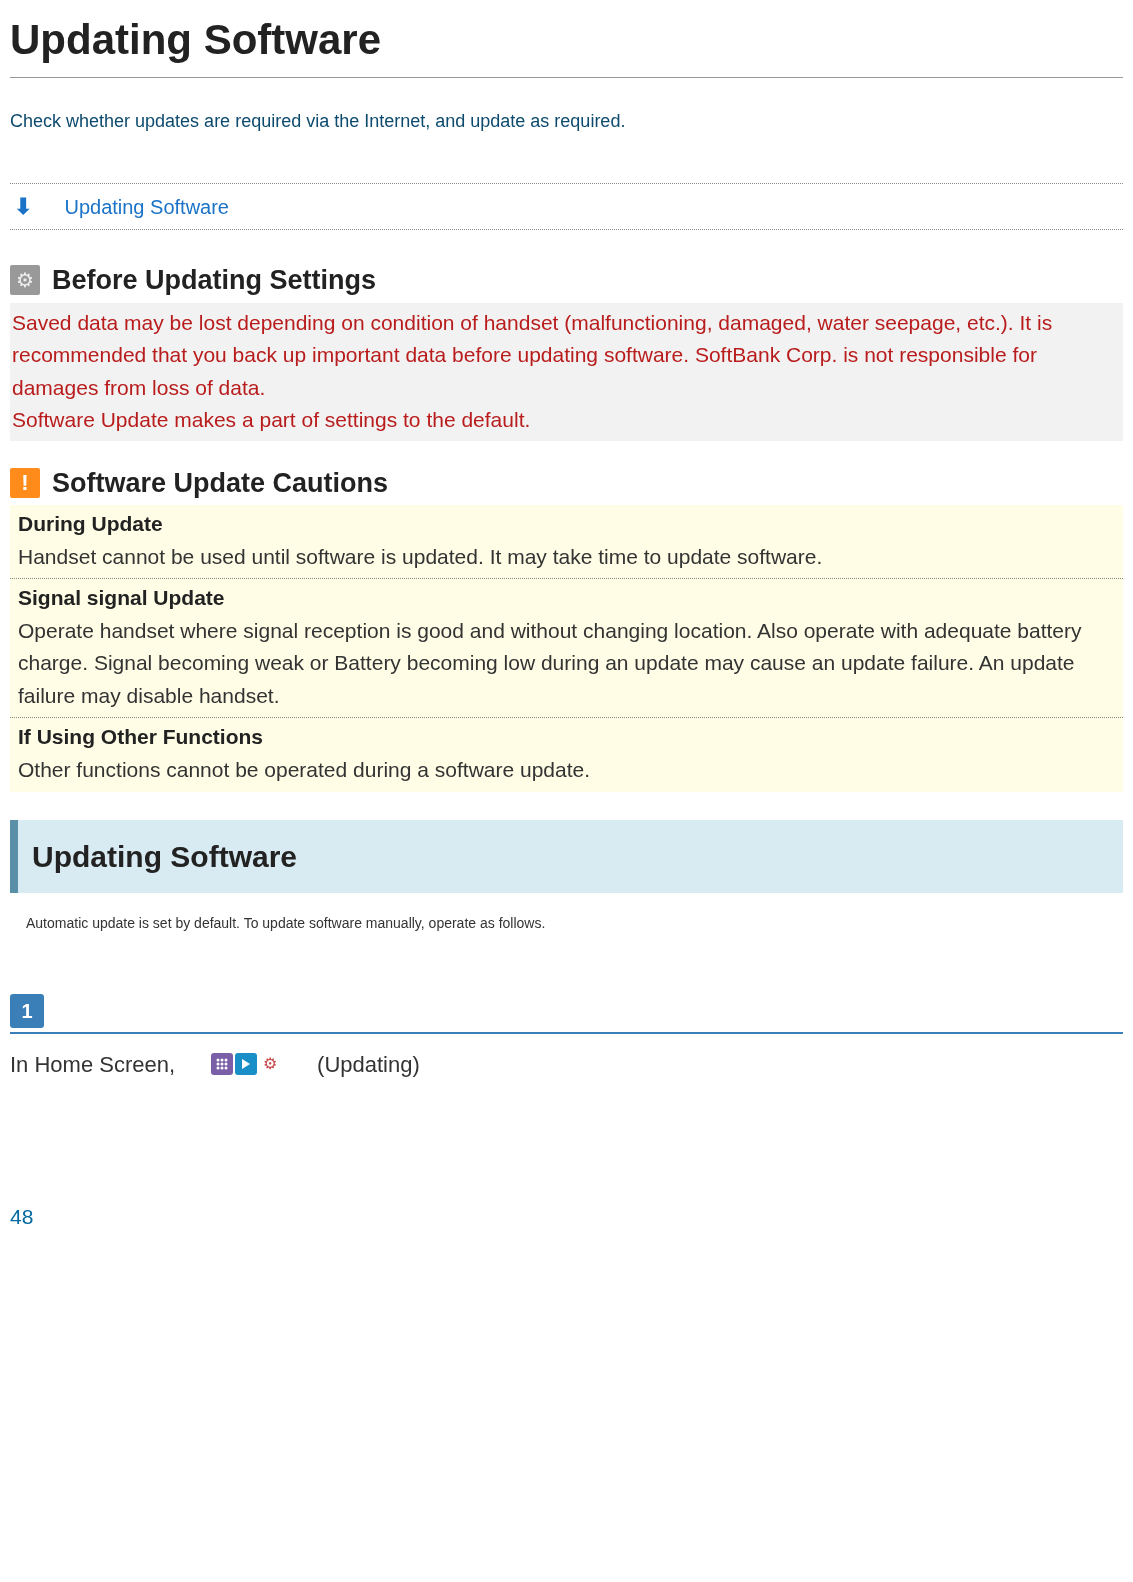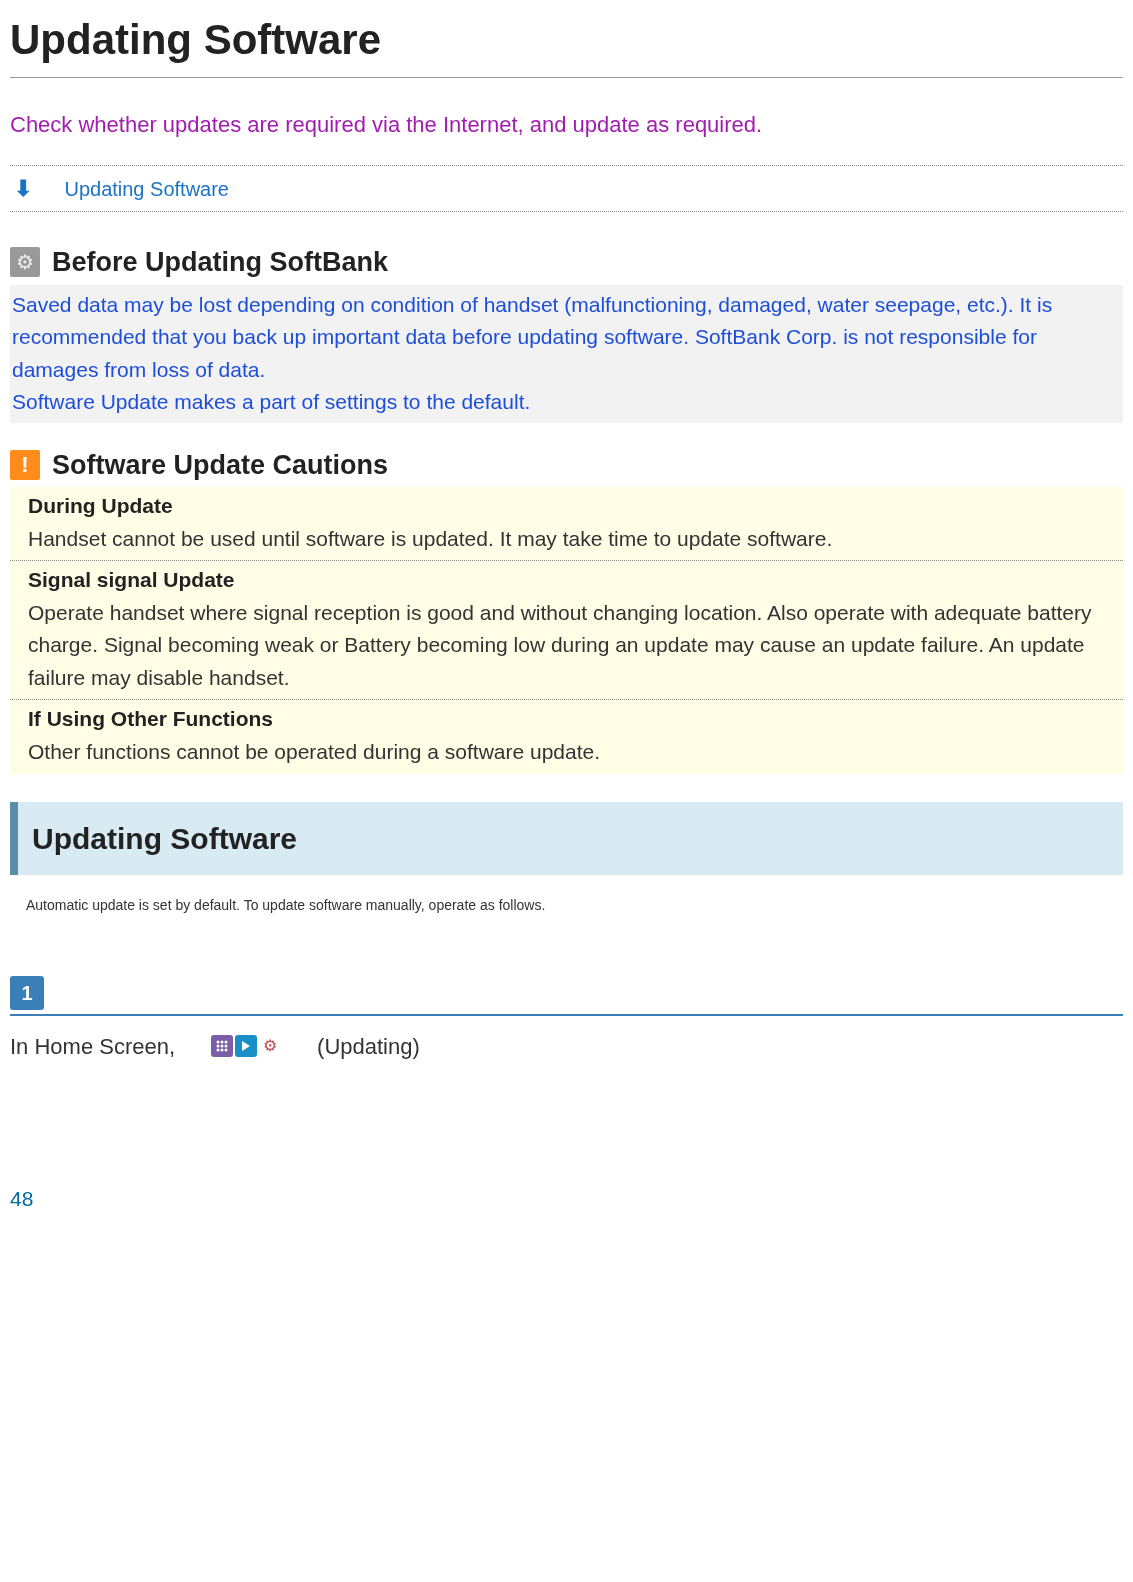--- a/index.html
+++ b/index.html
@@ -16,23 +16,23 @@
     font-weight: bold;
     color: #222;
     margin: 8px 0 6px 0;
   }
   .title-rule {
     border: none;
     border-top: 1px solid #999;
     margin: 0 0 30px 0;
   }
   .intro-text {
-    font-size: 22px;
-    color: #a21caf;
-    margin-bottom: 24px;
+    font-size: 18px;
+    color: #0c4a6e;
+    margin-bottom: 48px;
   }
   .toc {
     border-top: 1px dotted #888;
     border-bottom: 1px dotted #888;
     padding: 6px 0 6px 4px;
     margin-bottom: 30px;
     display: flex;
     align-items: center;
   }
   .toc-arrow {
@@ -75,33 +75,33 @@
   }
   .section-title {
     font-size: 27px;
     font-weight: bold;
     color: #222;
   }
   .gray-box {
     background: #f2f2f2;
     padding: 4px 6px 4px 2px;
     font-size: 21px;
-    color: #1d4ed8;
+    color: #b91c1c;
     line-height: 1.55;
     margin-bottom: 22px;
   }
   .yellow-box {
     background: #fffde6;
     font-size: 21px;
     color: #333;
     line-height: 1.55;
     margin-bottom: 28px;
   }
   .caution-item {
-    padding: 3px 4px 5px 18px;
+    padding: 3px 4px 5px 8px;
   }
   .caution-sep {
     border: none;
     border-top: 1px dotted #888;
     margin: 0;
   }
   .caution-title {
     font-weight: bold;
     color: #222;
   }
@@ -185,21 +185,21 @@
 
 <div class="intro-text">Check whether updates are required via the Internet, and update as required.</div>
 
 <div class="toc">
   <span class="toc-arrow">⬇</span>
   <a href="#" class="toc-link">Updating Software</a>
 </div>
 
 <div class="section-head">
   <span class="section-icon icon-gear">⚙</span>
-  <span class="section-title">Before Updating SoftBank</span>
+  <span class="section-title">Before Updating Settings</span>
 </div>
 <div class="gray-box">
   <div>Saved data may be lost depending on condition of handset (malfunctioning, damaged, water seepage, etc.). It is recommended that you back up important data before updating software. SoftBank Corp. is not responsible for damages from loss of data.</div>
   <div>Software Update makes a part of settings to the default.</div>
 </div>
 
 <div class="section-head">
   <span class="section-icon icon-warn">!</span>
   <span class="section-title">Software Update Cautions</span>
 </div>

